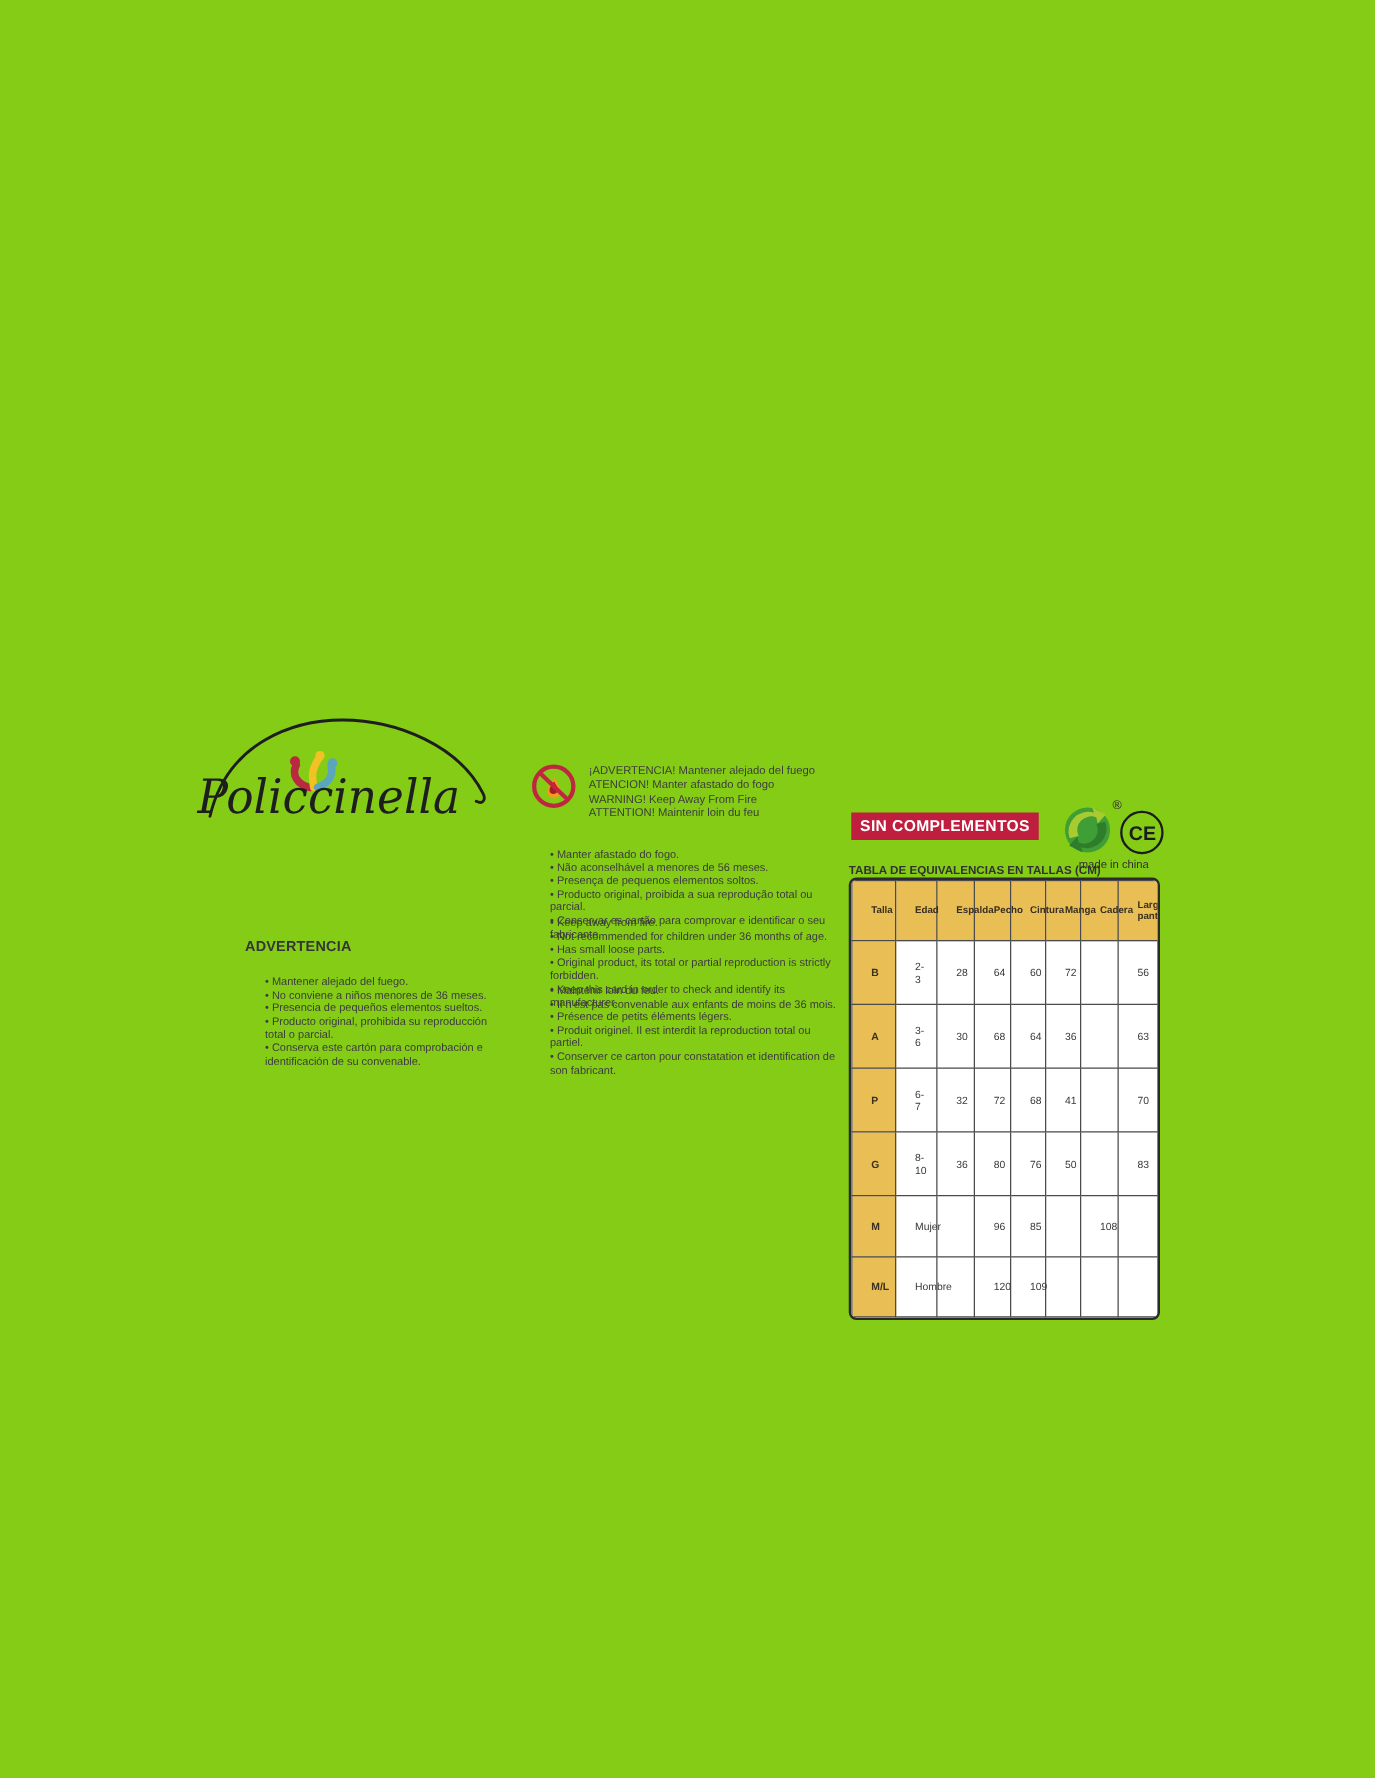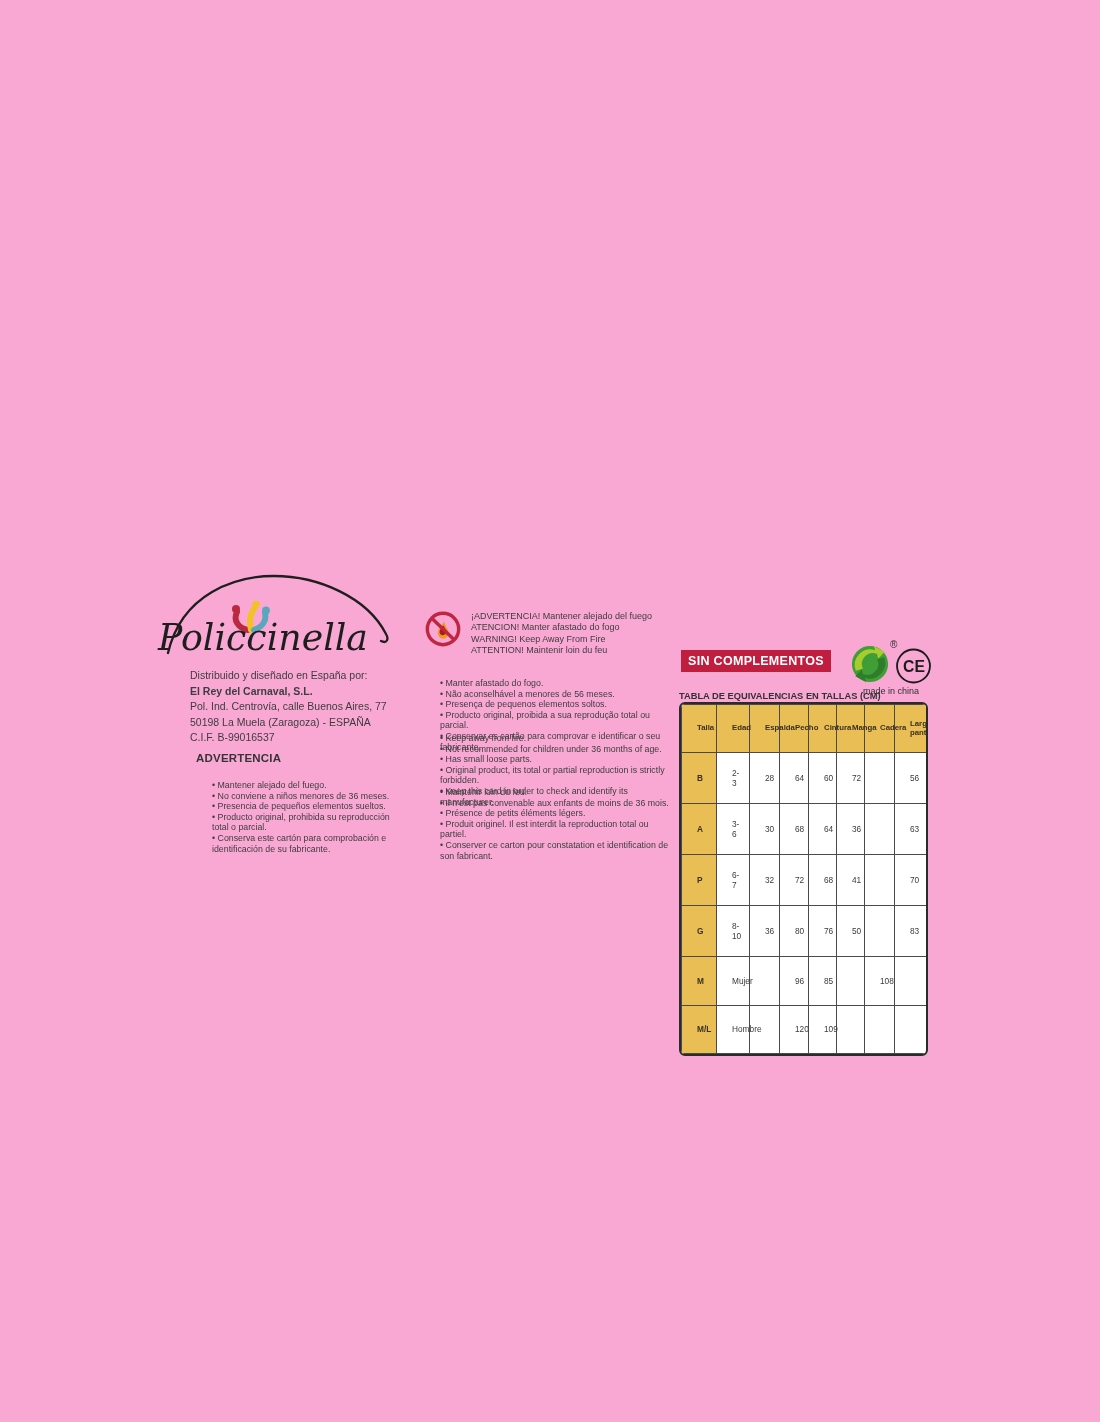--- a/index.html
+++ b/index.html
@@ -1,16 +1,16 @@
 <!DOCTYPE html>
 <html lang="es"><head>
 <meta charset="utf-8">
 <style>
   html,body{margin:0;padding:0;background:#ffffff;}
-  .canvas{position:relative;width:1100px;height:1422px;background:#f9a8d4;overflow:hidden;
+  .canvas{position:relative;width:1100px;height:1422px;background:#84cc16;overflow:hidden;
           font-family:"Liberation Sans",sans-serif;color:#3d3d3d;}
 
   
   .logo-block{position:absolute;left:156px;top:571px;width:240px;height:94px;}
   .logo-block svg{display:block;width:100%;height:100%;}
 
   
   .distributor{position:absolute;left:190px;top:668px;width:230px;font-size:10.5px;line-height:15.6px;}
   .distributor p{margin:0;}
   .distributor .bold{font-weight:bold;}
@@ -61,36 +61,29 @@
         <circle cx="4" cy="8" r="4" fill="#b92a40"></circle>
         <path d="M19 29 C17 19 18 13 23 6" fill="none" stroke="#f2c224" stroke-width="6" stroke-linecap="round"></path>
         <circle cx="24" cy="3.5" r="3.7" fill="#f2c224"></circle>
         <path d="M22 29 C30 26 35 20 33 12" fill="none" stroke="#5aa7bd" stroke-width="6" stroke-linecap="round"></path>
         <circle cx="34" cy="9.5" r="3.9" fill="#5aa7bd"></circle>
       </g>
       <text x="2" y="79" font-size="38" font-style="italic" font-family="DejaVu Serif, serif" fill="#1e1e1e" textLength="210" lengthAdjust="spacingAndGlyphs">Policcinella</text>
     </svg>
   </div>
 
-  <div class="distributor">
-    <p>Distribuido y diseñado en España por:</p>
-    <p class="bold">El Rey del Carnaval, S.L.</p>
-    <p>Pol. Ind. Centrovía, calle Buenos Aires, 77</p>
-    <p>50198 La Muela (Zaragoza) - ESPAÑA</p>
-    <p>C.I.F. B-99016537</p>
-  </div>
 
   <div class="advertencia">
     <h3>ADVERTENCIA</h3>
     <ul class="warn-list">
         <li class="warn-item">Mantener alejado del fuego.</li>
         <li class="warn-item">No conviene a niños menores de 36 meses.</li>
         <li class="warn-item">Presencia de pequeños elementos sueltos.</li>
         <li class="warn-item">Producto original, prohibida su reproducción total o parcial.</li>
-        <li class="warn-item">Conserva este cartón para comprobación e identificación de su fabricante.</li>
+        <li class="warn-item">Conserva este cartón para comprobación e identificación de su convenable.</li>
       </ul>
   </div>
 
   <div class="mid">
     <div class="fire-row">
       <svg class="fire-icon" viewBox="0 0 40 40">
         <circle cx="20" cy="20" r="16.5" fill="none" stroke="#bf2741" stroke-width="3.6"></circle>
         <path d="M20 8.5 c1.8 3 .6 4.6 -.6 6.4 -2.2 3 -4.9 5.3 -4.9 9.1 0 3.6 2.6 6.2 5.7 6.2 3.1 0 5.6 -2.5 5.6 -6 0 -2.6 -1.1 -4.4 -2.2 -6.4 -1.4 -2.4 -2.7 -5 -3.6 -9.3 z" fill="#f2991f"></path>
         <path d="M20.2 16 c1.3 2.2 3 4 3 7 a3.4 3.4 0 0 1 -6.8 .2 c0 -2.8 2.2 -4.6 3.8 -7.2 z" fill="#a41e22"></path>
         <line x1="9" y1="9.5" x2="31" y2="30.5" stroke="#bf2741" stroke-width="3.6"></line>

